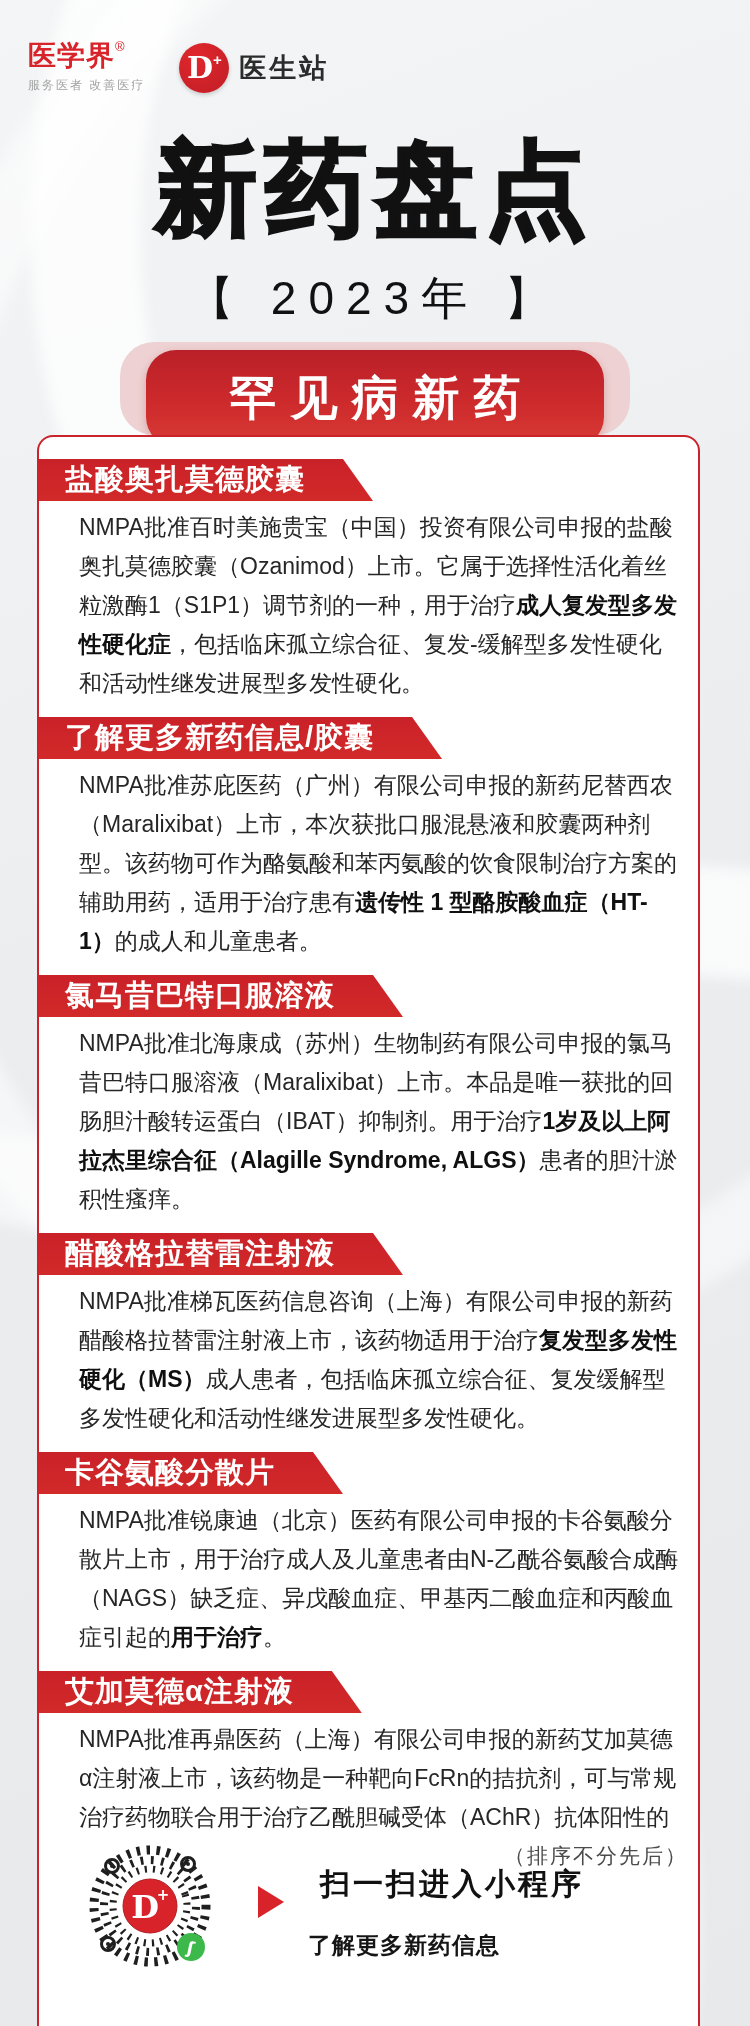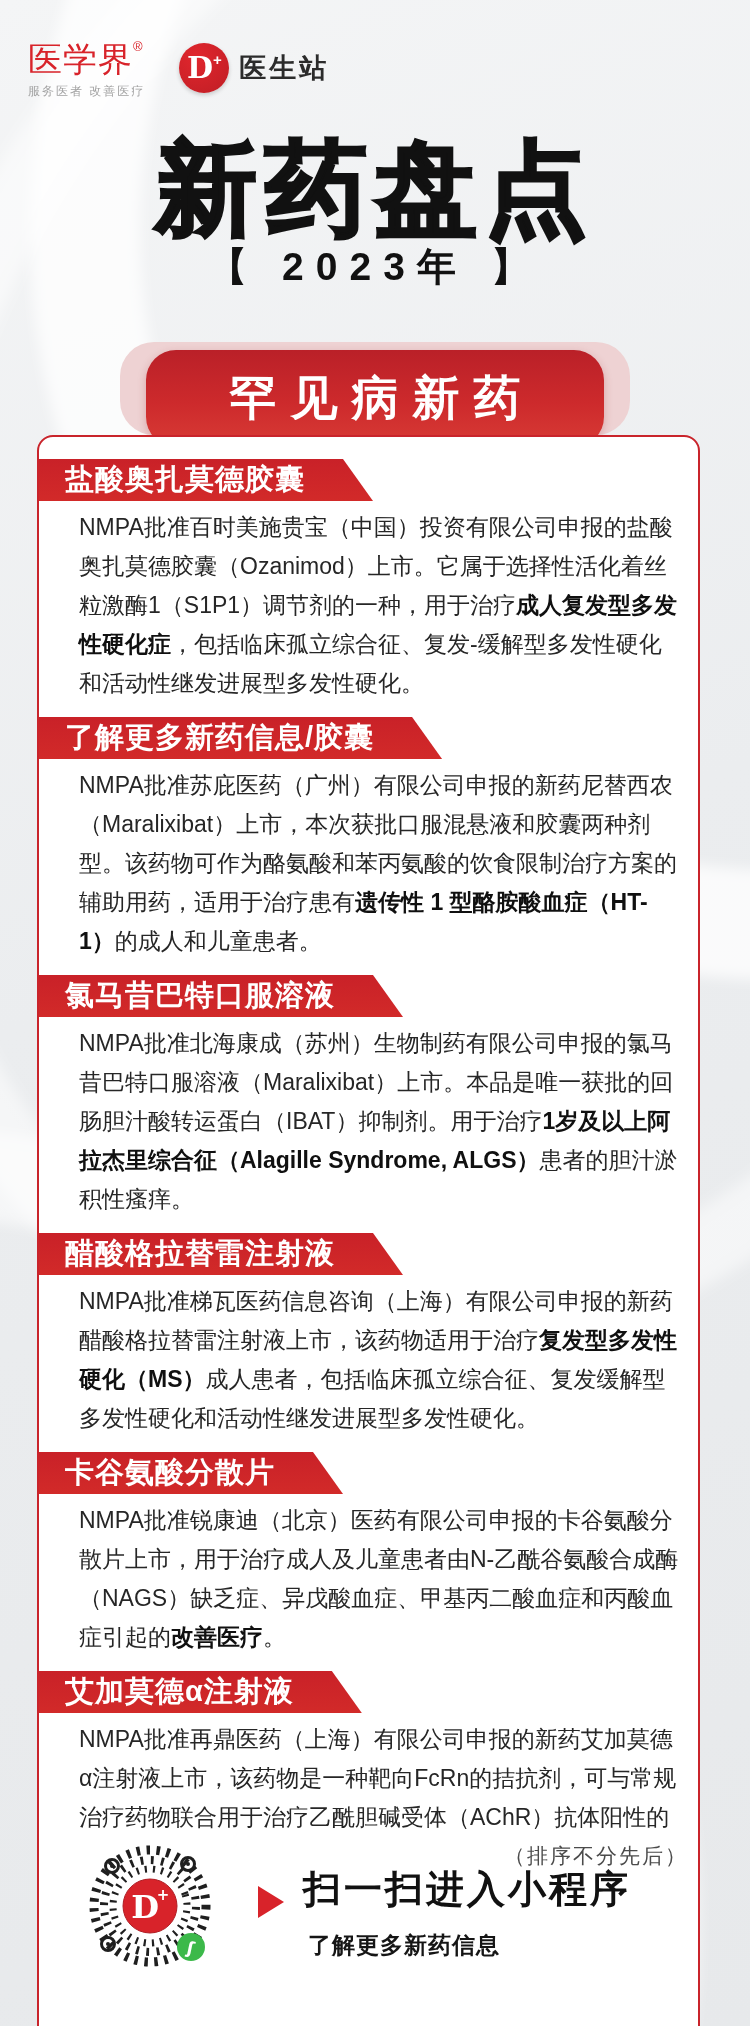--- a/index.html
+++ b/index.html
@@ -13,37 +13,37 @@
   }
   
   .swirl{position:absolute;border-radius:50%;border-style:solid;border-color:rgba(255,255,255,.65);filter:blur(7px);}
   .swirl.s1{width:1500px;height:1500px;border-width:110px;right:-780px;top:-520px;border-color:rgba(255,255,255,.75);}
   .swirl.s2{width:1300px;height:1700px;border-width:70px;right:-430px;top:-300px;transform:rotate(24deg);border-color:rgba(255,255,255,.5);}
   .swirl.s3{width:1600px;height:1600px;border-width:90px;left:-900px;bottom:-700px;border-color:rgba(255,255,255,.55);}
 
   
   .brand-row{position:absolute;top:42px;left:28px;display:flex;align-items:flex-start;z-index:5;}
   .brand-primary{line-height:1;}
-  .brand-primary .cn{font-size:34px;font-weight:400;color:#d8232a;letter-spacing:1px;}
+  .brand-primary .cn{font-size:28px;font-weight:700;color:#d8232a;letter-spacing:1px;}
   .brand-primary .reg{font-size:13px;color:#d8232a;vertical-align:top;position:relative;top:-2px;}
   .brand-tagline{margin-top:9px;font-size:12px;color:#a2a2a2;letter-spacing:2px;}
   .brand-secondary{display:flex;align-items:center;margin-left:34px;margin-top:1px;}
   .dplus-badge{width:50px;height:50px;border-radius:50%;background:radial-gradient(circle at 35% 30%,#e1262d,#bf1e25);
     display:flex;align-items:center;justify-content:center;color:#fff;box-shadow:0 2px 4px rgba(0,0,0,.18);}
   .dplus-badge .d{font-family:"DejaVu Serif","Liberation Serif",serif;font-weight:700;font-size:30px;line-height:1;}
   .dplus-badge .plus{font-size:15px;font-weight:700;position:relative;top:-9px;left:0px;}
   .brand-secondary .name{margin-left:10px;font-size:27px;font-weight:700;color:#2b2b2b;letter-spacing:3px;}
 
   
   .main-title{position:absolute;top:122px;left:0;width:100%;text-align:center;z-index:4;
     font-family:Liberation Sans, sans-serif;
     font-size:102px;font-weight:900;letter-spacing:8px;color:#111;
     -webkit-text-stroke:3px #111;}
-  .year-line{position:absolute;top:240px;left:0;width:100%;text-align:center;z-index:4;
-    font-size:39px;font-weight:700;letter-spacing:12px;color:#111;}
+  .year-line{position:absolute;top:268px;left:0;width:100%;text-align:center;z-index:4;
+    font-size:46px;font-weight:400;letter-spacing:12px;color:#111;}
 
   
   .banner-underlay{position:absolute;top:342px;left:50%;transform:translateX(-50%);
     width:510px;height:93px;border-radius:34px;background:#eed2d3;z-index:1;}
   .banner{position:absolute;top:350px;left:50%;transform:translateX(-50%);
     width:458px;height:97px;border-radius:30px;z-index:2;
     background:linear-gradient(180deg,#ba2028 0%,#cd2a2c 55%,#d83b35 100%);
     display:flex;align-items:center;justify-content:center;
     box-shadow:0 3px 8px rgba(150,30,35,.25);}
   .banner .txt{color:#fff;font-size:47px;font-weight:900;letter-spacing:14px;text-indent:14px;}
@@ -60,21 +60,21 @@
   .flag:first-child{margin-top:0;}
   .flag .txt{color:#fff;font-size:29px;font-weight:800;letter-spacing:1px;white-space:nowrap;}
   .card p{margin:7px 0 0 0;padding:0 18px 0 40px;font-size:23px;line-height:39px;color:#262626;}
   .card p b{color:#101010;font-weight:800;}
 
   
   .order-note{position:absolute;top:1842px;right:62px;font-size:21px;letter-spacing:2px;color:#4b4b4b;z-index:4;}
   .qr{position:absolute;left:88px;top:1844px;width:132px;height:132px;z-index:4;}
   .cta-arrow{position:absolute;left:258px;top:1886px;width:0;height:0;z-index:4;
     border-left:26px solid #d8232a;border-top:16px solid transparent;border-bottom:16px solid transparent;}
-  .cta-title{position:absolute;left:303px;top:1864px;font-size:38px;font-weight:800;letter-spacing:3px;color:#111;z-index:4;}
+  .cta-title{position:absolute;left:320px;top:1864px;font-size:30px;font-weight:800;letter-spacing:3px;color:#111;z-index:4;}
   .cta-sub{position:absolute;left:308px;top:1930px;font-size:23px;font-weight:700;letter-spacing:1px;color:#151515;z-index:4;}
 </style>
 </head>
 <body>
 
 <div class="poster">
   <div class="swirl s1"></div>
   <div class="swirl s2"></div>
   <div class="swirl s3"></div>
 
@@ -119,21 +119,21 @@
     <p><span>NMPA批准北海康成（苏州）生物制药有限公司申报的氯马昔巴特口服溶液（Maralixibat）上市。本品是唯一获批的回肠胆汁酸转运蛋白（IBAT）抑制剂。用于治疗</span><b>1岁及以上阿拉杰里综合征（Alagille Syndrome, ALGS）</b><span>患者的胆汁淤积性瘙痒。</span></p>
 
     <div class="flag">
       <span class="txt">醋酸格拉替雷注射液</span>
     </div>
     <p><span>NMPA批准梯瓦医药信息咨询（上海）有限公司申报的新药醋酸格拉替雷注射液上市，该药物适用于治疗</span><b>复发型多发性硬化（MS）</b><span>成人患者，包括临床孤立综合征、复发缓解型多发性硬化和活动性继发进展型多发性硬化。</span></p>
 
     <div class="flag">
       <span class="txt">卡谷氨酸分散片</span>
     </div>
-    <p><span>NMPA批准锐康迪（北京）医药有限公司申报的卡谷氨酸分散片上市，用于治疗成人及儿童患者由N-乙酰谷氨酸合成酶（NAGS）缺乏症、异戊酸血症、甲基丙二酸血症和丙酸血症引起的</span><b>改善医疗</b><span>。</span></p>
+    <p><span>NMPA批准锐康迪（北京）医药有限公司申报的卡谷氨酸分散片上市，用于治疗成人及儿童患者由N-乙酰谷氨酸合成酶（NAGS）缺乏症、异戊酸血症、甲基丙二酸血症和丙酸血症引起的</span><b>用于治疗</b><span>。</span></p>
 
     <div class="flag">
       <span class="txt">艾加莫德α注射液</span>
     </div>
     <p><span>NMPA批准再鼎医药（上海）有限公司申报的新药艾加莫德α注射液上市，该药物是一种靶向FcRn的拮抗剂，可与常规治疗药物联合用于治疗乙酰胆碱受体（AChR）抗体阳性的</span></p>
   </div>
 
   <div class="order-note">（排序不分先后）</div>
 
   <div class="qr">

